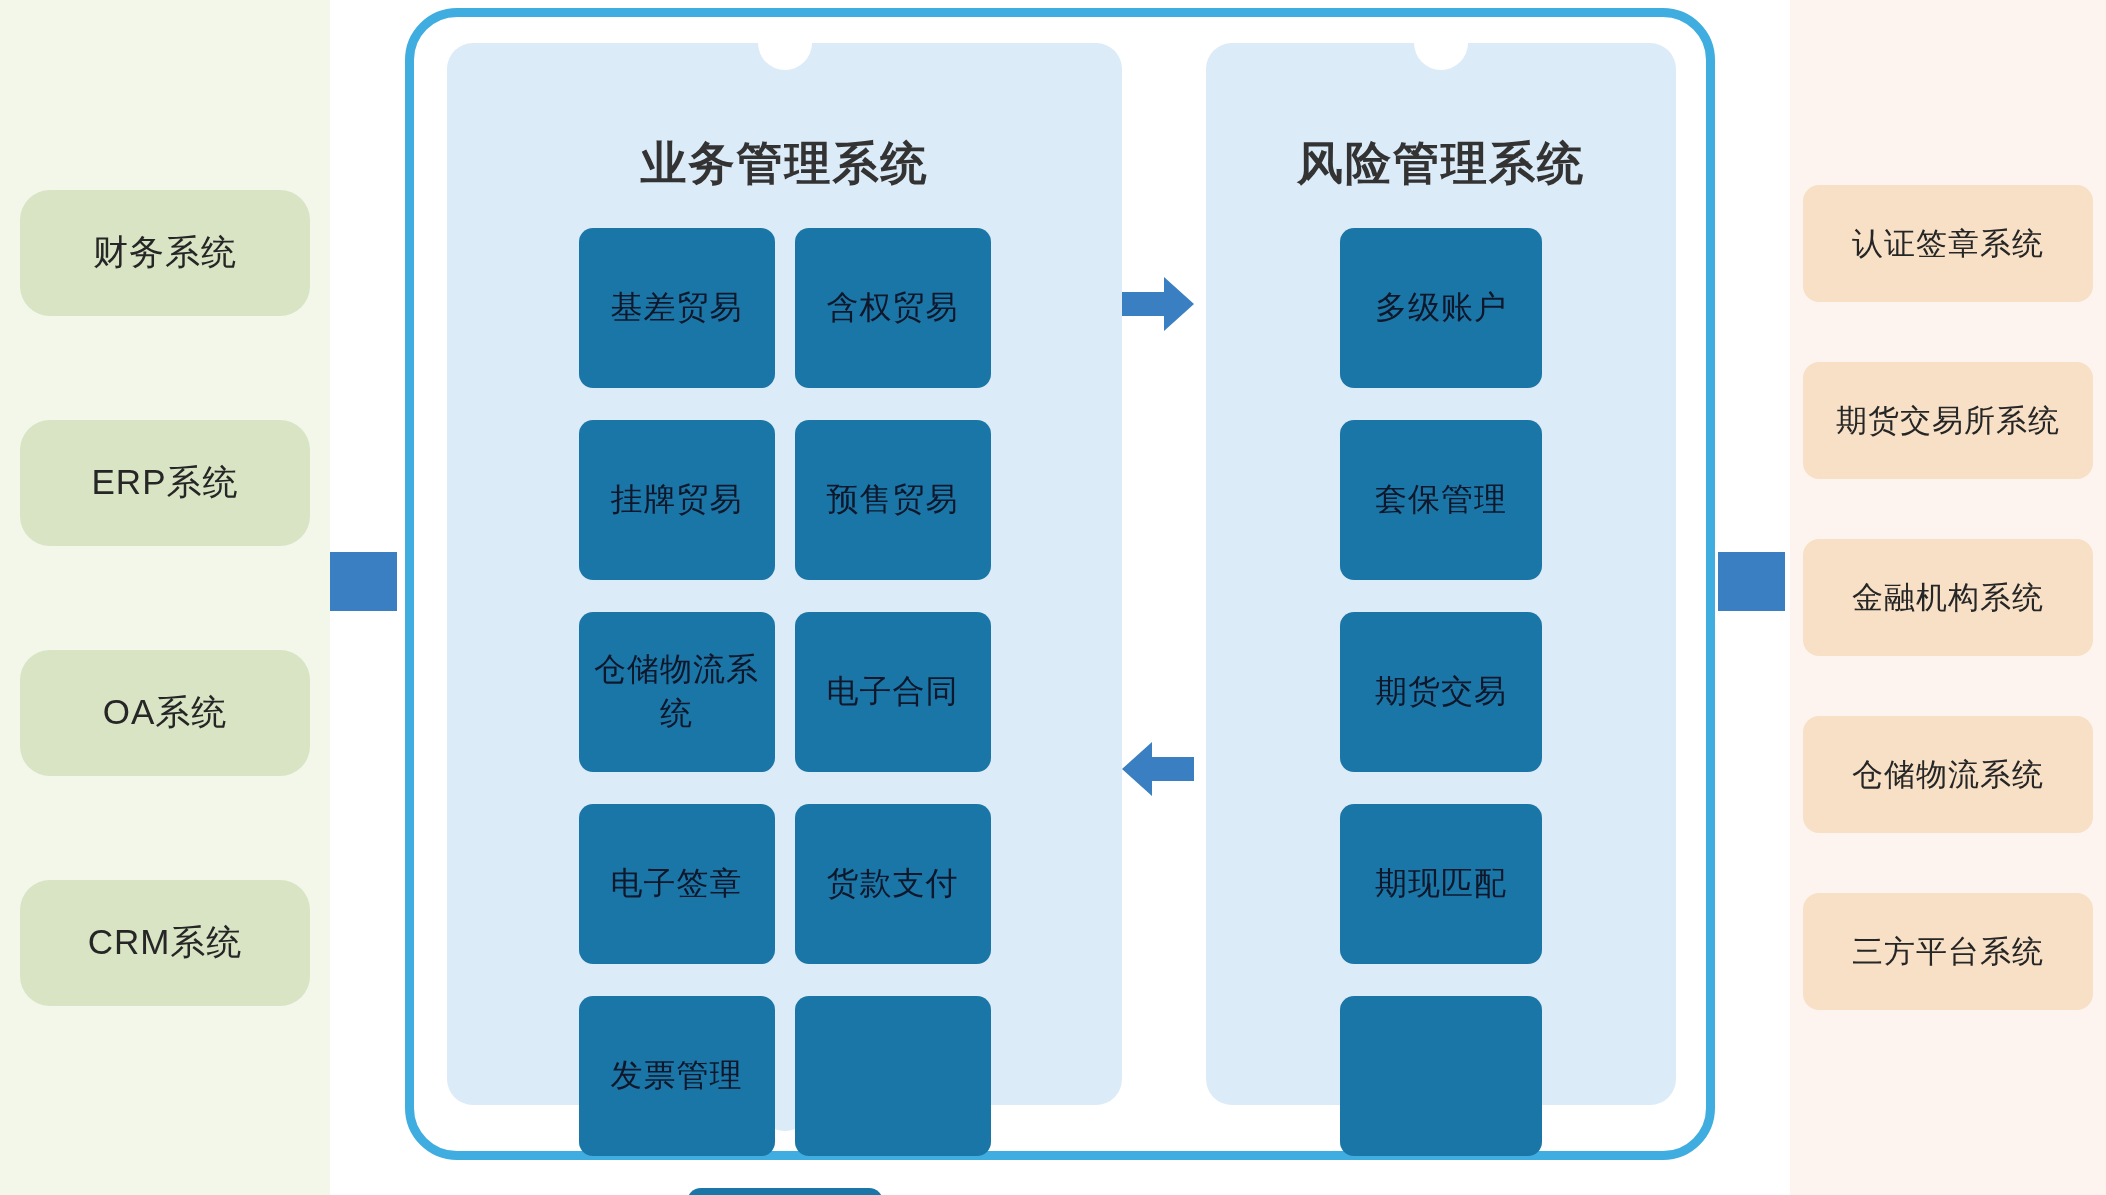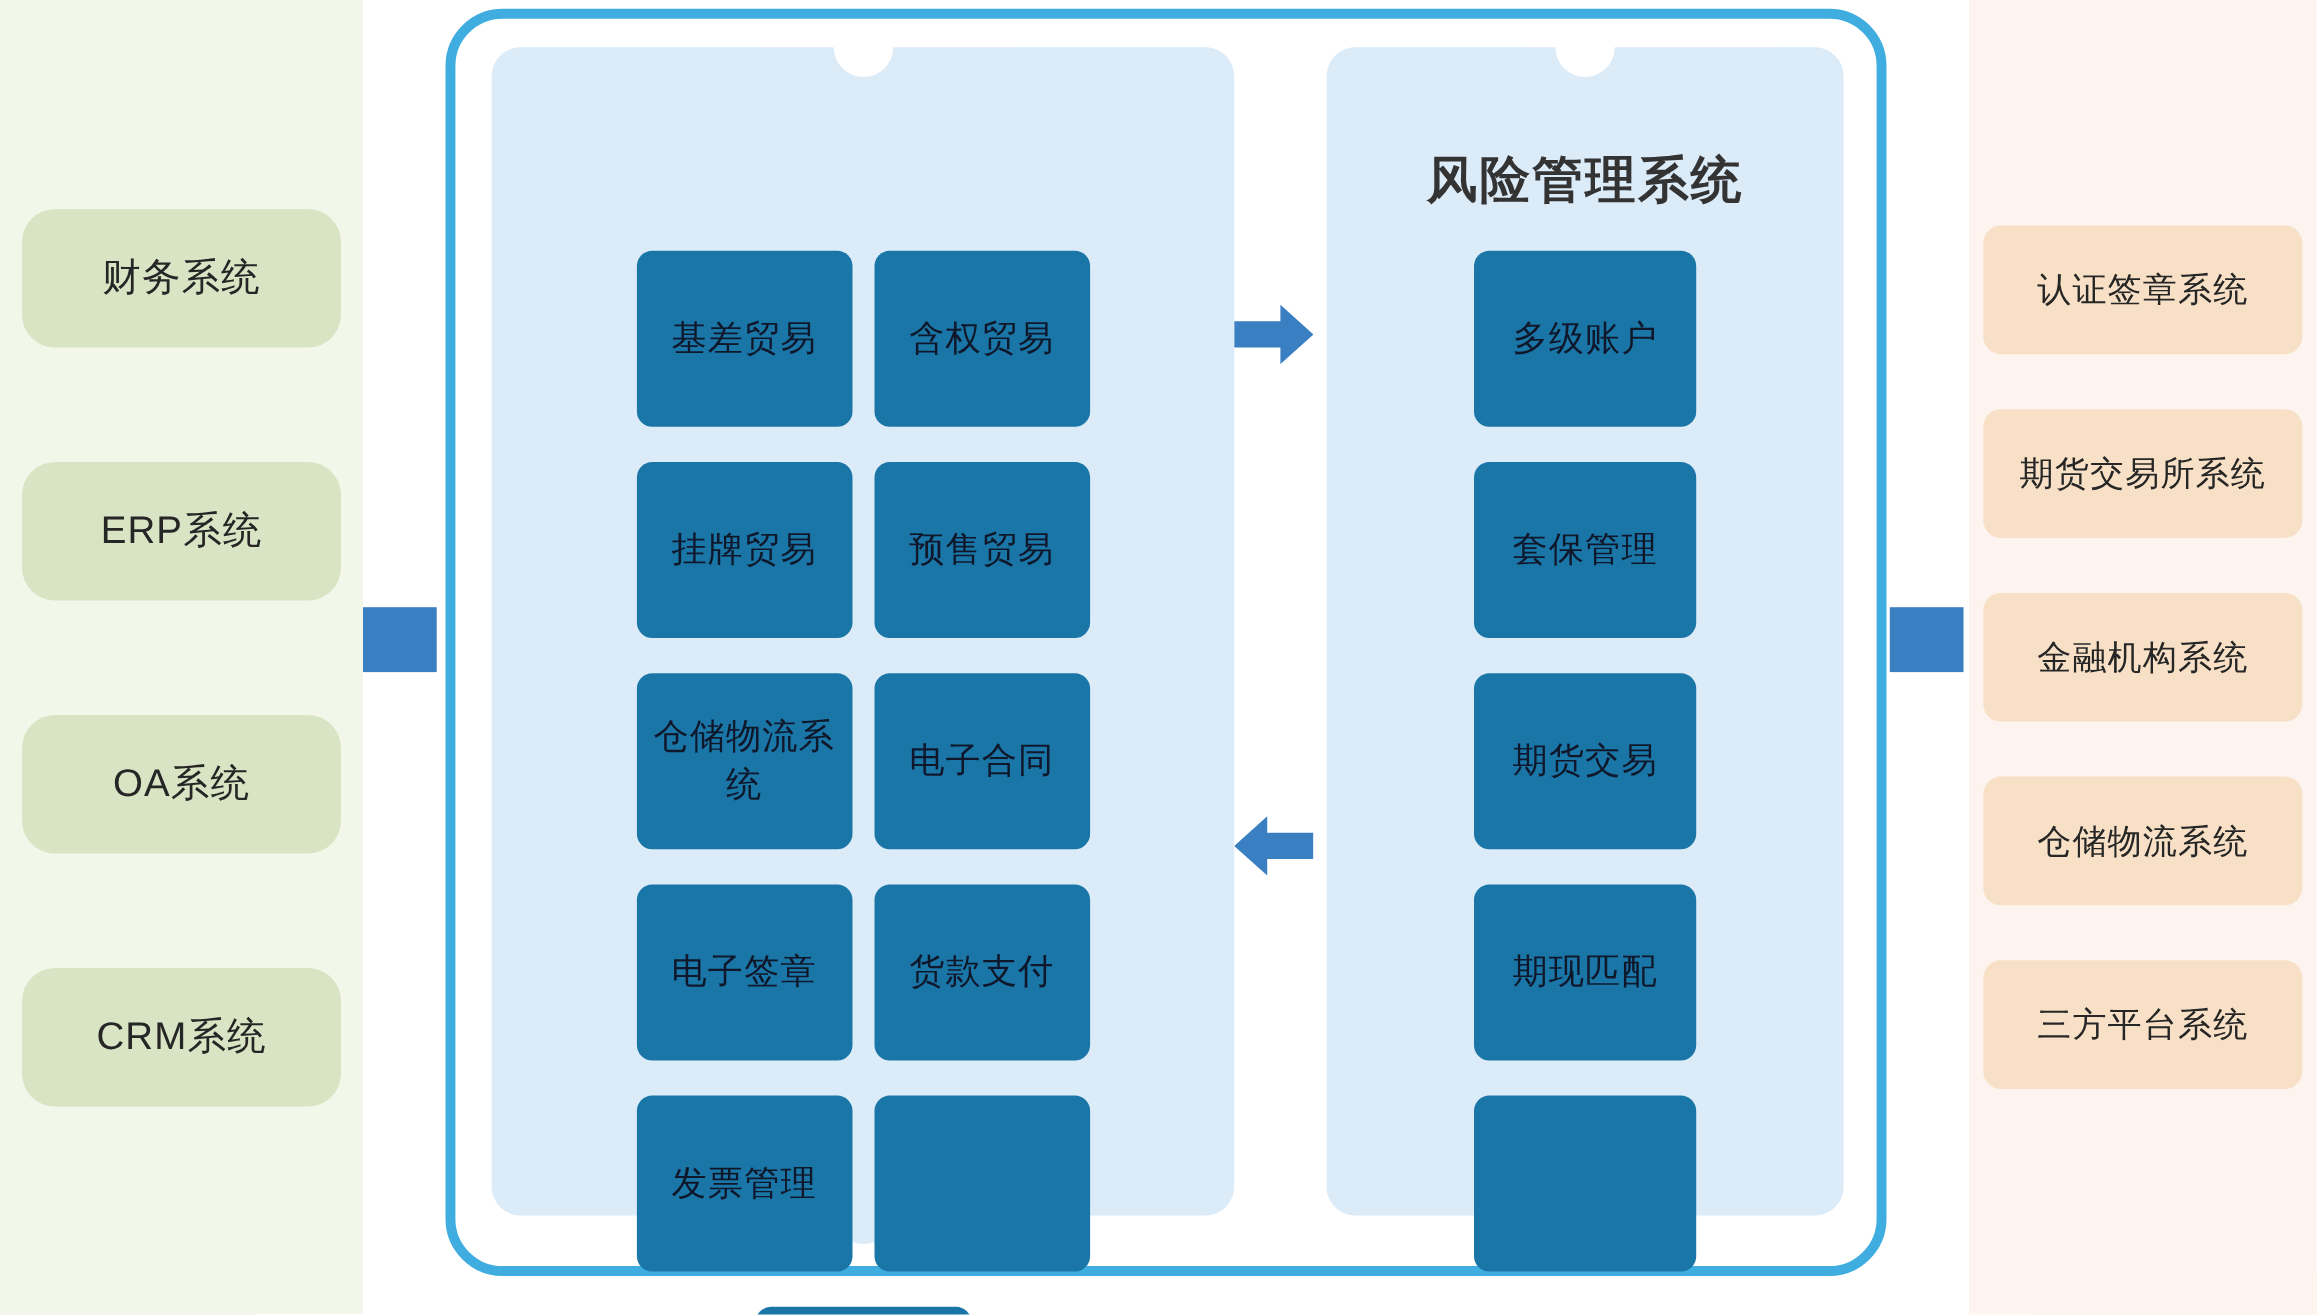--- a/index.html
+++ b/index.html
@@ -12,21 +12,21 @@
     position:relative;
   }
 
   
   .side-col{
     position:absolute;top:0;bottom:0;
     display:flex;flex-direction:column;
     align-items:center;justify-content:center;
   }
   #left-col{left:0;width:330px;background:#f3f7ea;}
-  #right-col{left:1790px;width:316px;background:#fdf4ef;}
+  #right-col{left:1790px;width:316px;background:#fdf4ef;gap:10px;}
 
   .side-box{
     box-sizing:border-box;
     display:flex;align-items:center;justify-content:center;
     text-align:center;
     color:#262626;
     letter-spacing:1px;
   }
   #left-col .side-box{
     width:290px;height:126px;
@@ -162,20 +162,21 @@
 </div>
 
 <div id="left-connector" class="connector"></div>
 <div id="right-connector" class="connector"></div>
 
 <div id="outer-frame"></div>
 
 <div id="panel-business" class="sys-panel">
   <div class="notch-top"></div>
   <div class="notch-bottom"></div>
+  <div class="panel-title">业务管理系统</div>
   <div class="card-grid">
     <div class="mod-card">
         <span>基差贸易</span>
       </div>
     <div class="mod-card">
         <span>含权贸易</span>
       </div>
     <div class="mod-card">
         <span>挂牌贸易</span>
       </div>

